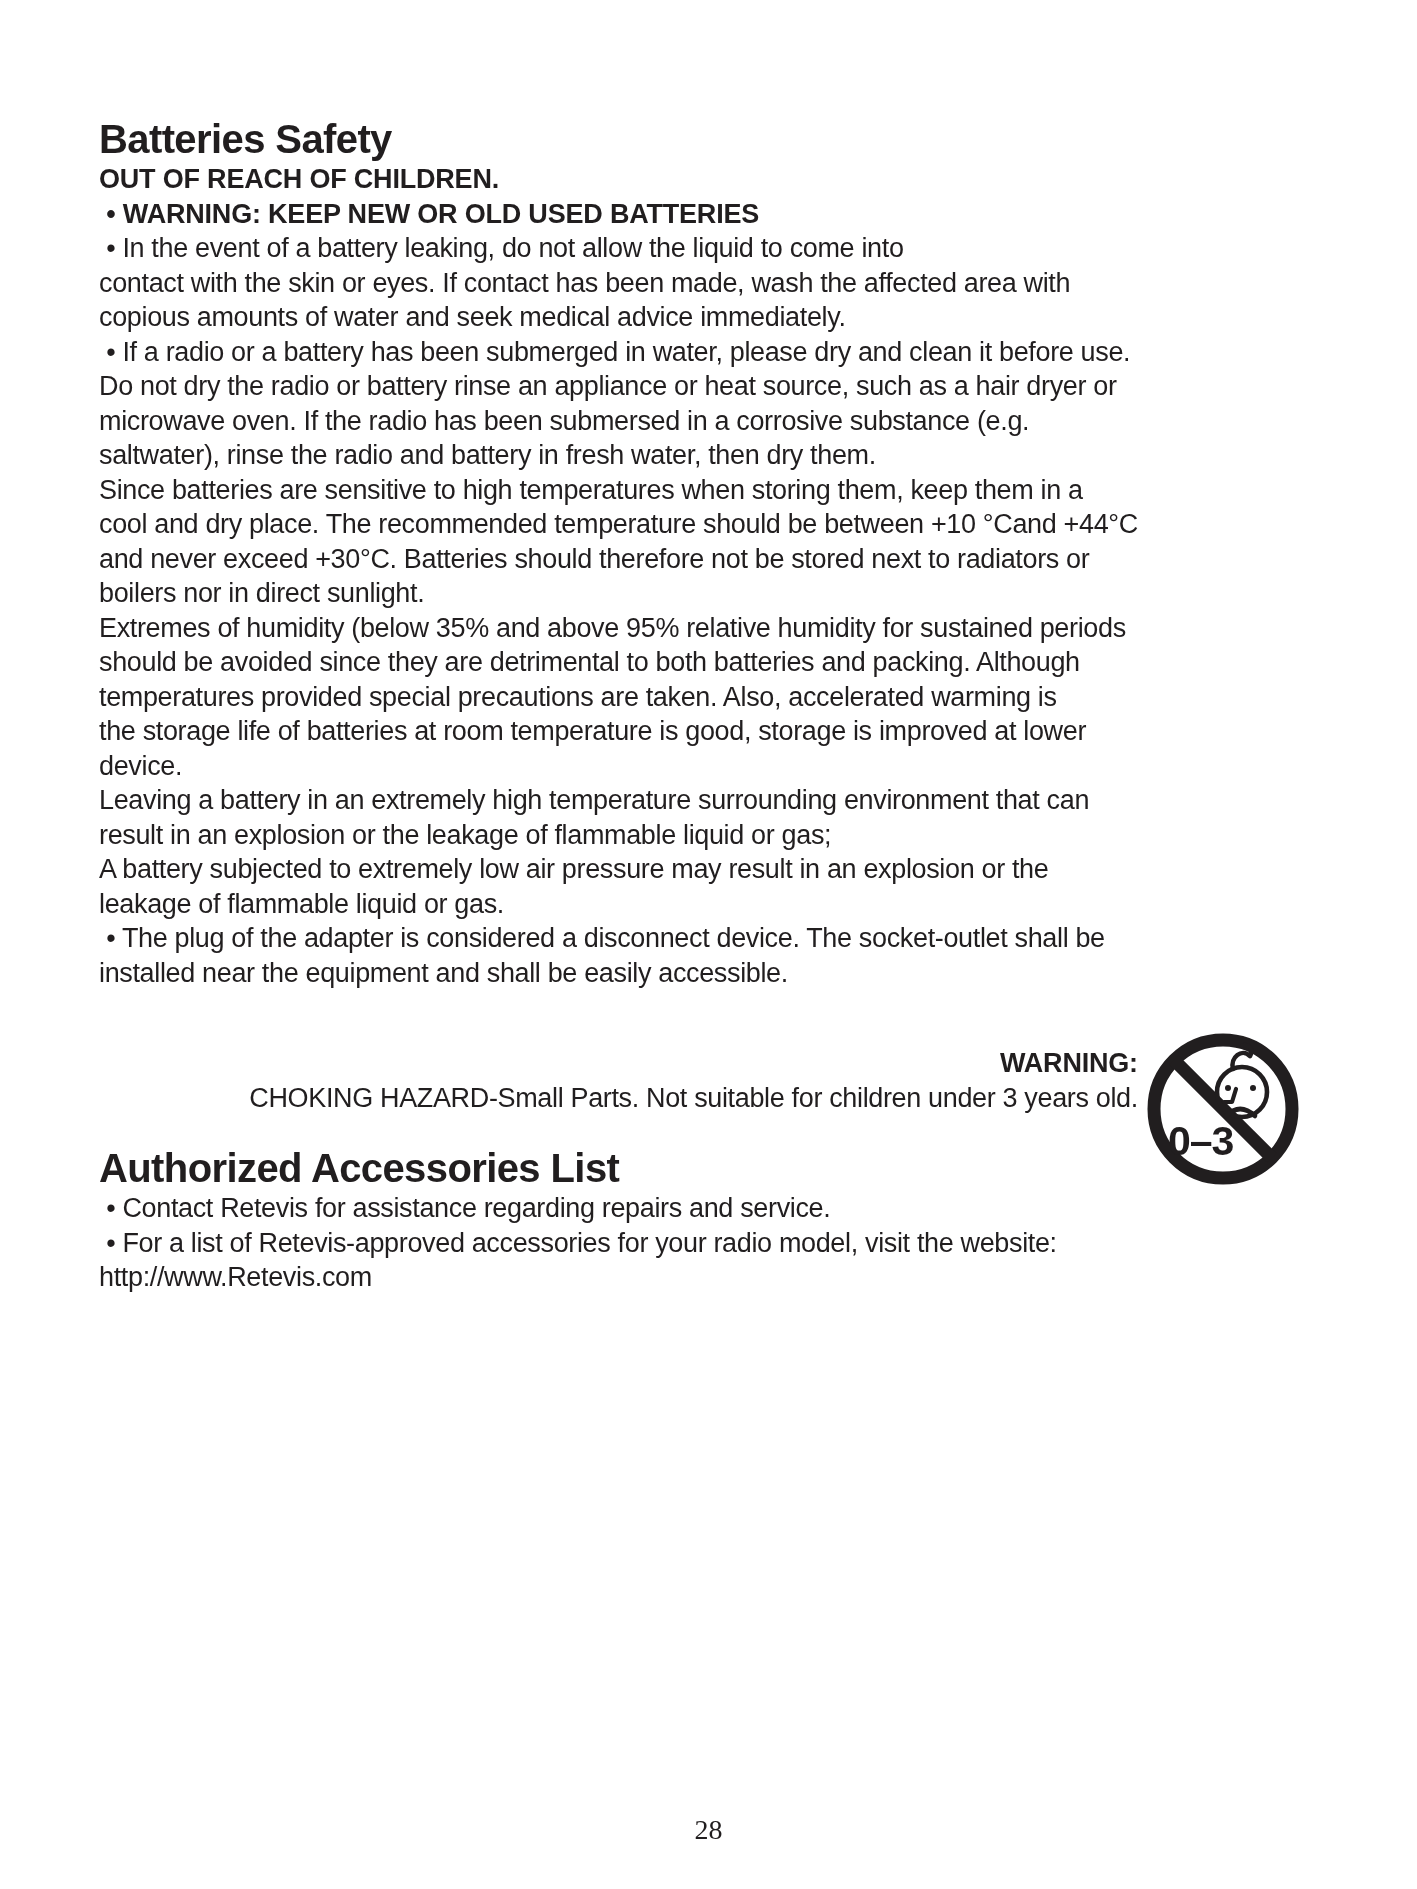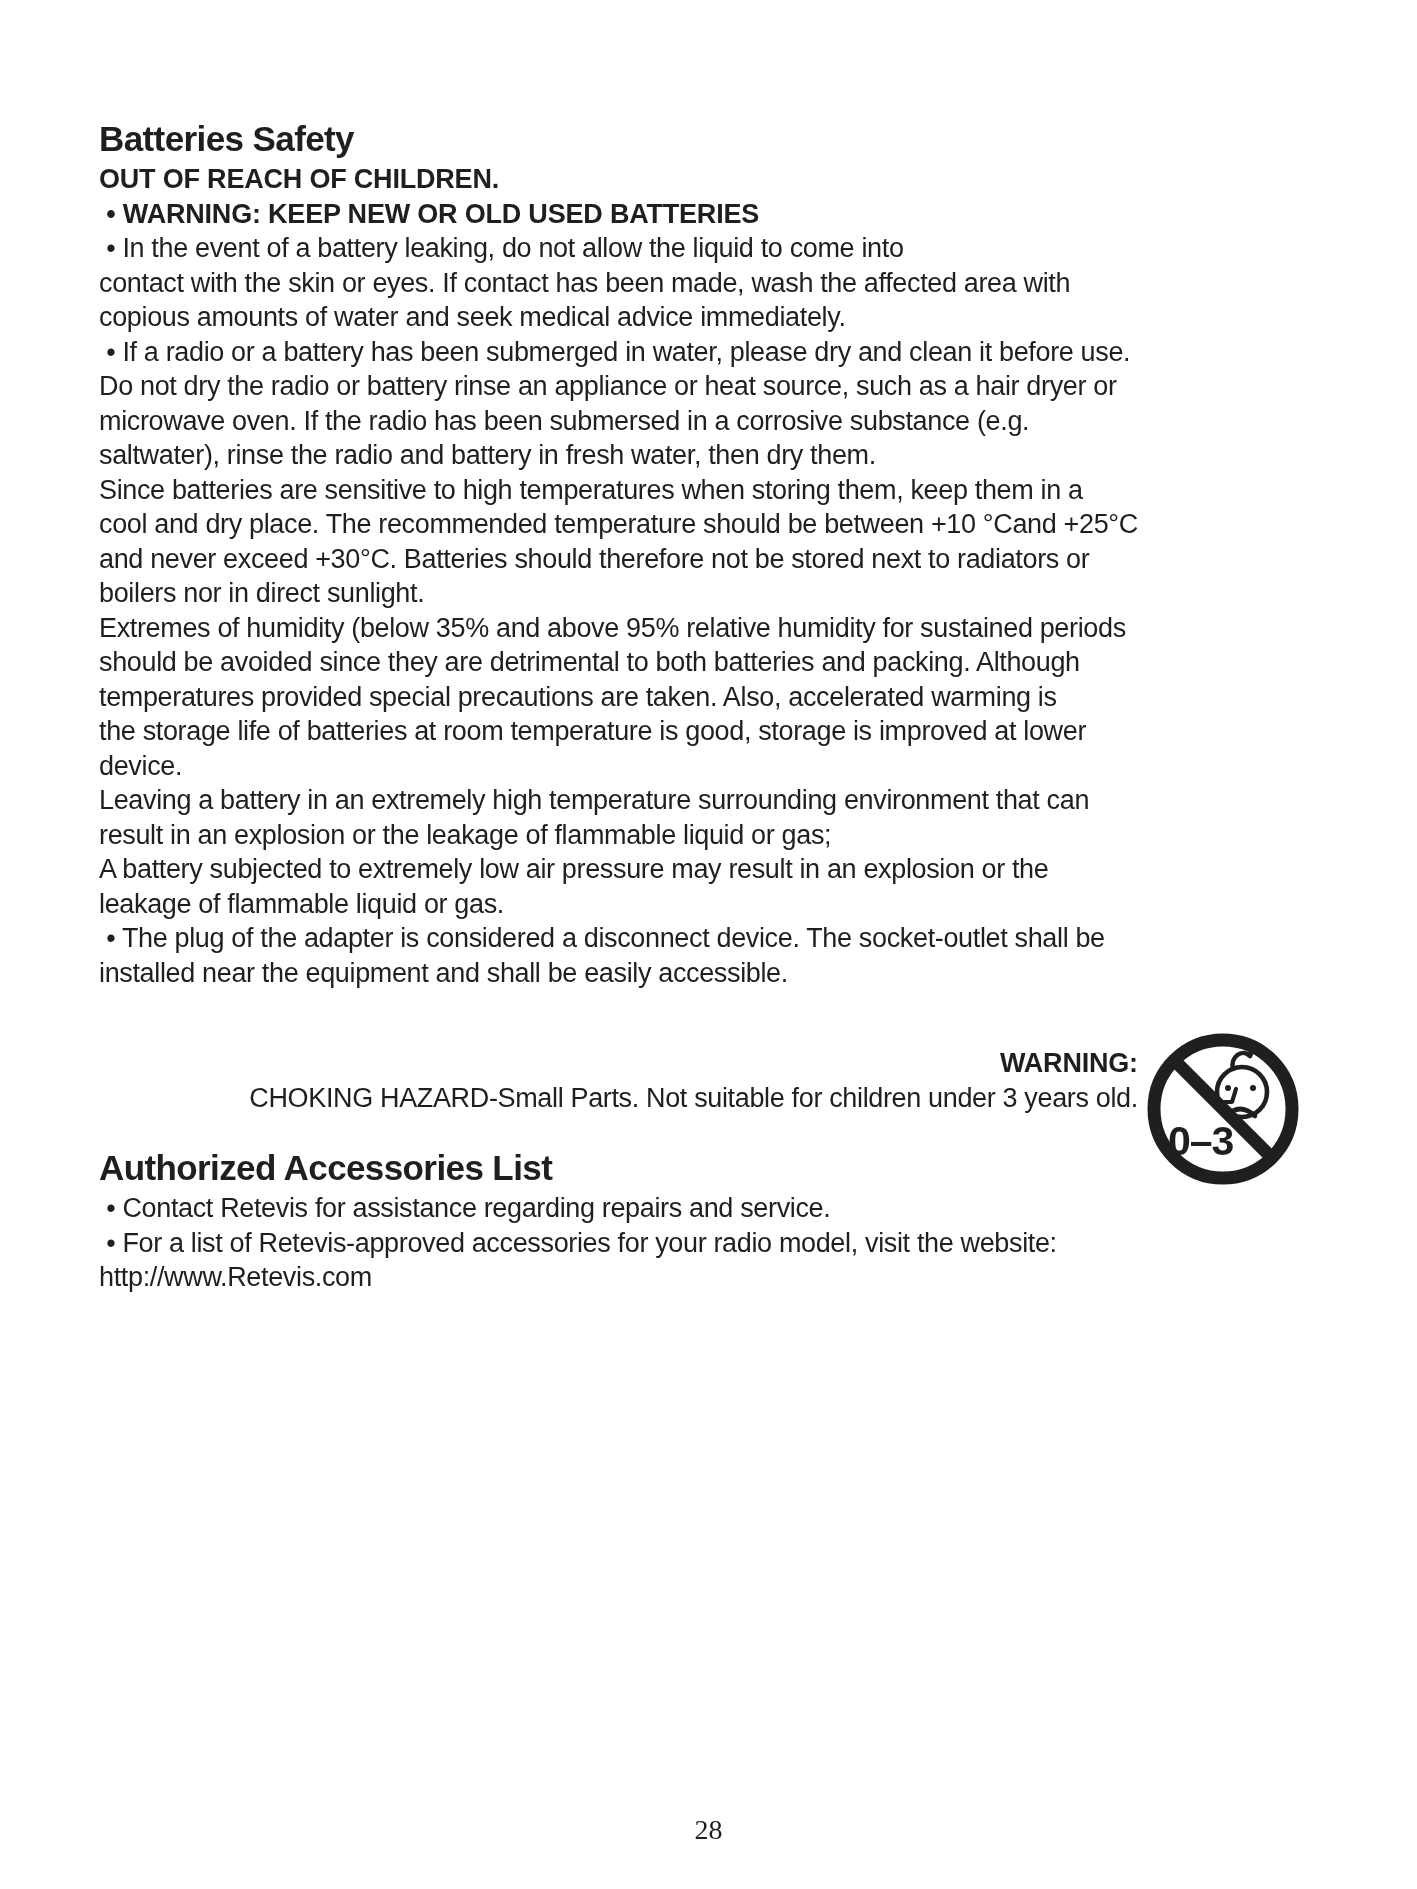--- a/index.html
+++ b/index.html
@@ -7,21 +7,21 @@
     position:relative;
     width:1417px; height:1889px;
     margin:0 auto;
     background:#ffffff;
     color:#211e1f;
     font-family:"Liberation Sans","DejaVu Sans",sans-serif;
     overflow:hidden;
   }
   .content { position:absolute; left:99px; top:116px; }
   .h-title {
-    font-size:35px; font-weight:700; line-height:46px;
+    font-size:40px; font-weight:700; line-height:46px;
     letter-spacing:-0.6px; white-space:pre;
   }
   .ln {
     font-size:27px; line-height:34.5px;
     letter-spacing:-0.35px; white-space:pre;
   }
   .ln.bold { font-weight:700; letter-spacing:-0.2px; }
   .warning-block { margin-top:56px;text-align:right; }
   .h-accessories { margin-top:30px; }
   .choke {
@@ -54,21 +54,21 @@
 
     <div>
         <div class="ln"> • In the event of a battery leaking, do not allow the liquid to come into</div>
         <div class="ln">contact with the skin or eyes. If contact has been made, wash the affected area with</div>
         <div class="ln">copious amounts of water and seek medical advice immediately.</div>
         <div class="ln"> • If a radio or a battery has been submerged in water, please dry and clean it before use.</div>
         <div class="ln">Do not dry the radio or battery rinse an appliance or heat source, such as a hair dryer or</div>
         <div class="ln">microwave oven. If the radio has been submersed in a corrosive substance (e.g.</div>
         <div class="ln">saltwater), rinse the radio and battery in fresh water, then dry them.</div>
         <div class="ln">Since batteries are sensitive to high temperatures when storing them, keep them in a</div>
-        <div class="ln">cool and dry place. The recommended temperature should be between +10 °Cand +25°C</div>
+        <div class="ln">cool and dry place. The recommended temperature should be between +10 °Cand +44°C</div>
         <div class="ln">and never exceed +30°C. Batteries should therefore not be stored next to radiators or</div>
         <div class="ln">boilers nor in direct sunlight.</div>
         <div class="ln">Extremes of humidity (below 35% and above 95% relative humidity for sustained periods</div>
         <div class="ln">should be avoided since they are detrimental to both batteries and packing. Although</div>
         <div class="ln">temperatures provided special precautions are taken. Also, accelerated warming is</div>
         <div class="ln">the storage life of batteries at room temperature is good, storage is improved at lower</div>
         <div class="ln">device.</div>
         <div class="ln">Leaving a battery in an extremely high temperature surrounding environment that can</div>
         <div class="ln">result in an explosion or the leakage of flammable liquid or gas;</div>
         <div class="ln">A battery subjected to extremely low air pressure may result in an explosion or the</div>

